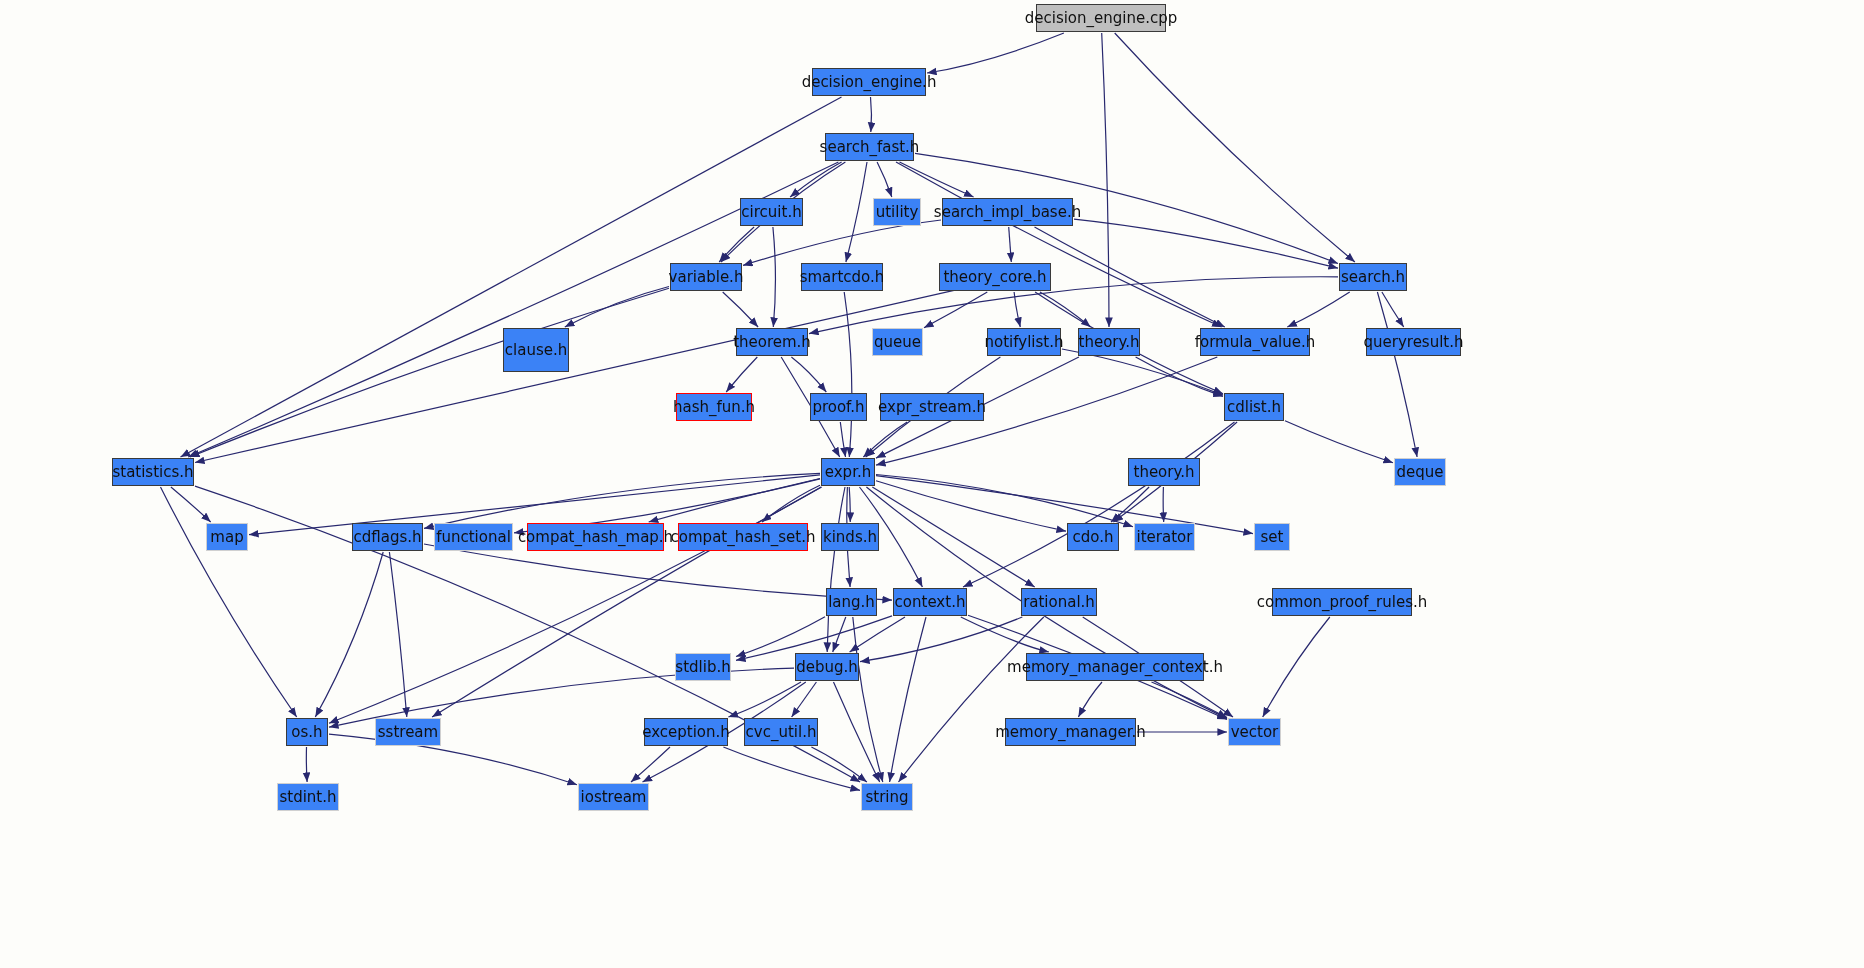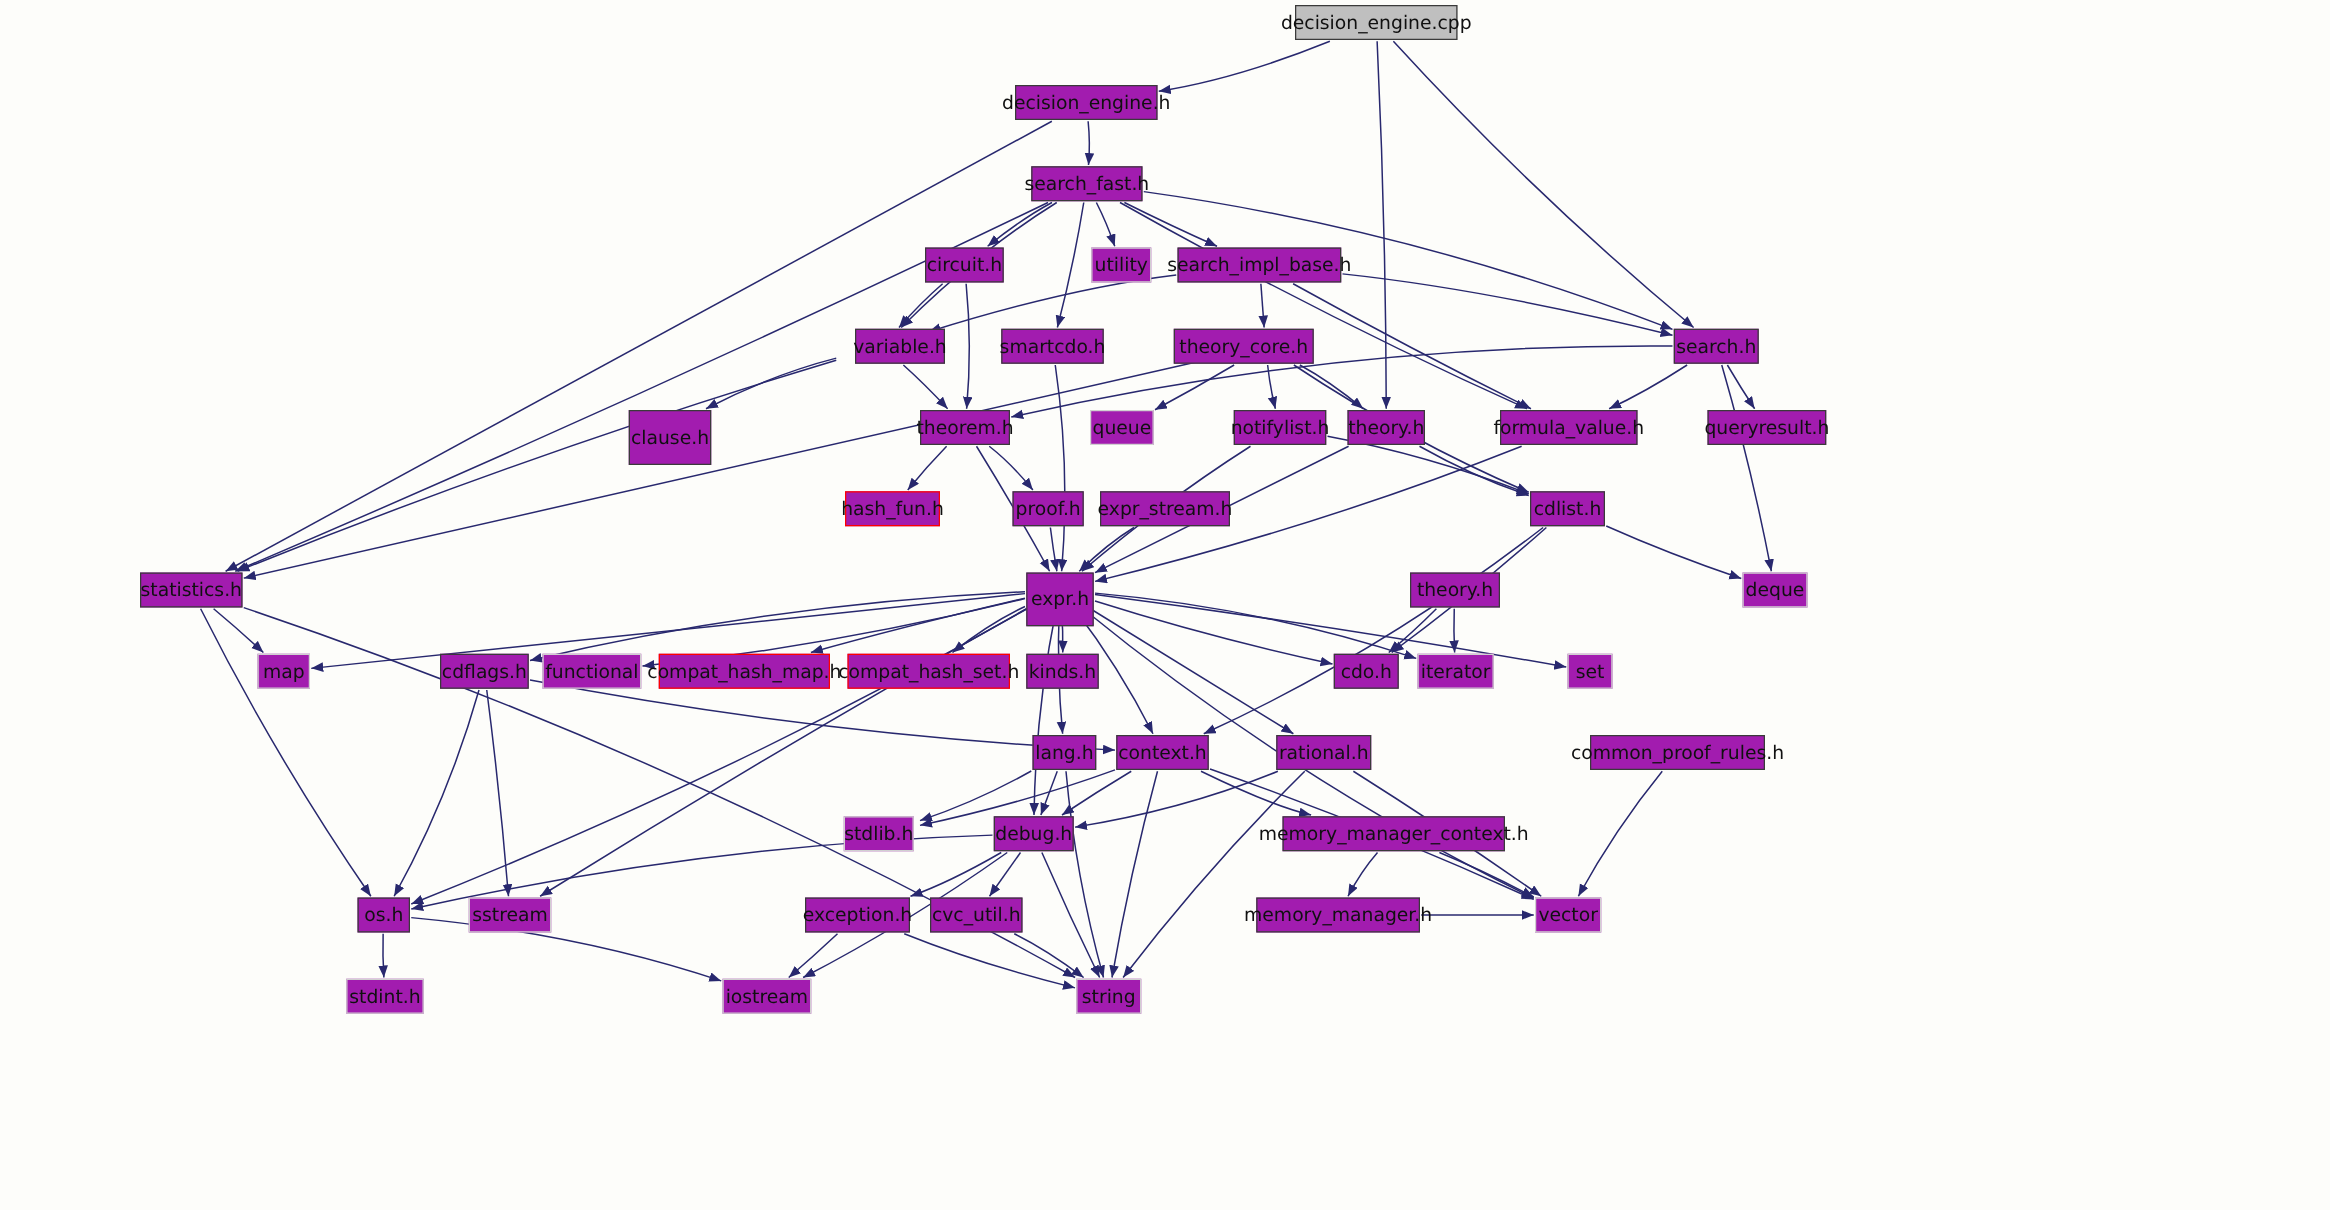--- a/index.html
+++ b/index.html
@@ -1,21 +1,21 @@
 <!DOCTYPE html>
 <html><head>
 <meta charset="utf-8">
 <style>
   html,body{margin:0;padding:0;background:#ffffff;}
   #stage{position:relative;width:1864px;height:968px;background:#fdfdfa;
          font-family:"DejaVu Sans","Liberation Sans",sans-serif;overflow:hidden;}
   #edges{position:absolute;left:0;top:0;width:1864px;height:968px;}
   .node{position:absolute;box-sizing:border-box;display:flex;align-items:center;
         justify-content:center;white-space:nowrap;height:30px;
-        font-size:15px;line-height:1;color:#101010;background:#a21caf;}
+        font-size:15px;line-height:1;color:#101010;background:#3b82f6;}
   .node.n-hdr   {border:1.5px solid #3a3a3a;}
   .node.n-sys   {border:1.5px solid #d0d0d0;}
   .node.n-red   {border:1.5px solid #ff0000;}
   .node.n-root  {border:1.5px solid #3a3a3a;background:#bfbfbf;}
   .node .lbl{pointer-events:none;}
 </style>
 </head>
 <body>
 
 <div id="stage">
@@ -134,21 +134,21 @@
       </div>
       <div class="node n-hdr" style="left: 740px; top: 198px; width: 63px; height: 28px;">
         <span class="lbl">circuit.h</span>
       </div>
       <div class="node n-sys" style="left: 873px; top: 198px; width: 48px; height: 28px;">
         <span class="lbl">utility</span>
       </div>
       <div class="node n-hdr" style="left: 942px; top: 198px; width: 131px; height: 28px;">
         <span class="lbl">search_impl_base.h</span>
       </div>
-      <div class="node n-hdr" style="left: 670px; top: 263px; width: 72px; height: 28px; margin-left: 14px;">
+      <div class="node n-hdr" style="left: 670px; top: 263px; width: 72px; height: 28px;">
         <span class="lbl">variable.h</span>
       </div>
       <div class="node n-hdr" style="left: 801px; top: 263px; width: 82px; height: 28px;">
         <span class="lbl">smartcdo.h</span>
       </div>
       <div class="node n-hdr" style="left: 939px; top: 263px; width: 112px; height: 28px;">
         <span class="lbl">theory_core.h</span>
       </div>
       <div class="node n-hdr" style="left: 1339px; top: 263px; width: 68px; height: 28px;">
         <span class="lbl">search.h</span>
@@ -182,21 +182,21 @@
       </div>
       <div class="node n-hdr" style="left: 880px; top: 393px; width: 104px; height: 28px;">
         <span class="lbl">expr_stream.h</span>
       </div>
       <div class="node n-hdr" style="left: 1224px; top: 393px; width: 60px; height: 28px;">
         <span class="lbl">cdlist.h</span>
       </div>
       <div class="node n-hdr" style="left: 112px; top: 458px; width: 82px; height: 28px;">
         <span class="lbl">statistics.h</span>
       </div>
-      <div class="node n-hdr" style="left: 821px; top: 458px; width: 54px; height: 43px;">
+      <div class="node n-hdr" style="left: 821px; top: 458px; width: 54px; height: 28px;">
         <span class="lbl">expr.h</span>
       </div>
       <div class="node n-hdr" style="left: 1128px; top: 458px; width: 72px; height: 28px;">
         <span class="lbl">theory.h</span>
       </div>
       <div class="node n-sys" style="left: 1394px; top: 458px; width: 52px; height: 28px;">
         <span class="lbl">deque</span>
       </div>
       <div class="node n-sys" style="left: 206px; top: 523px; width: 42px; height: 28px;">
         <span class="lbl">map</span>

